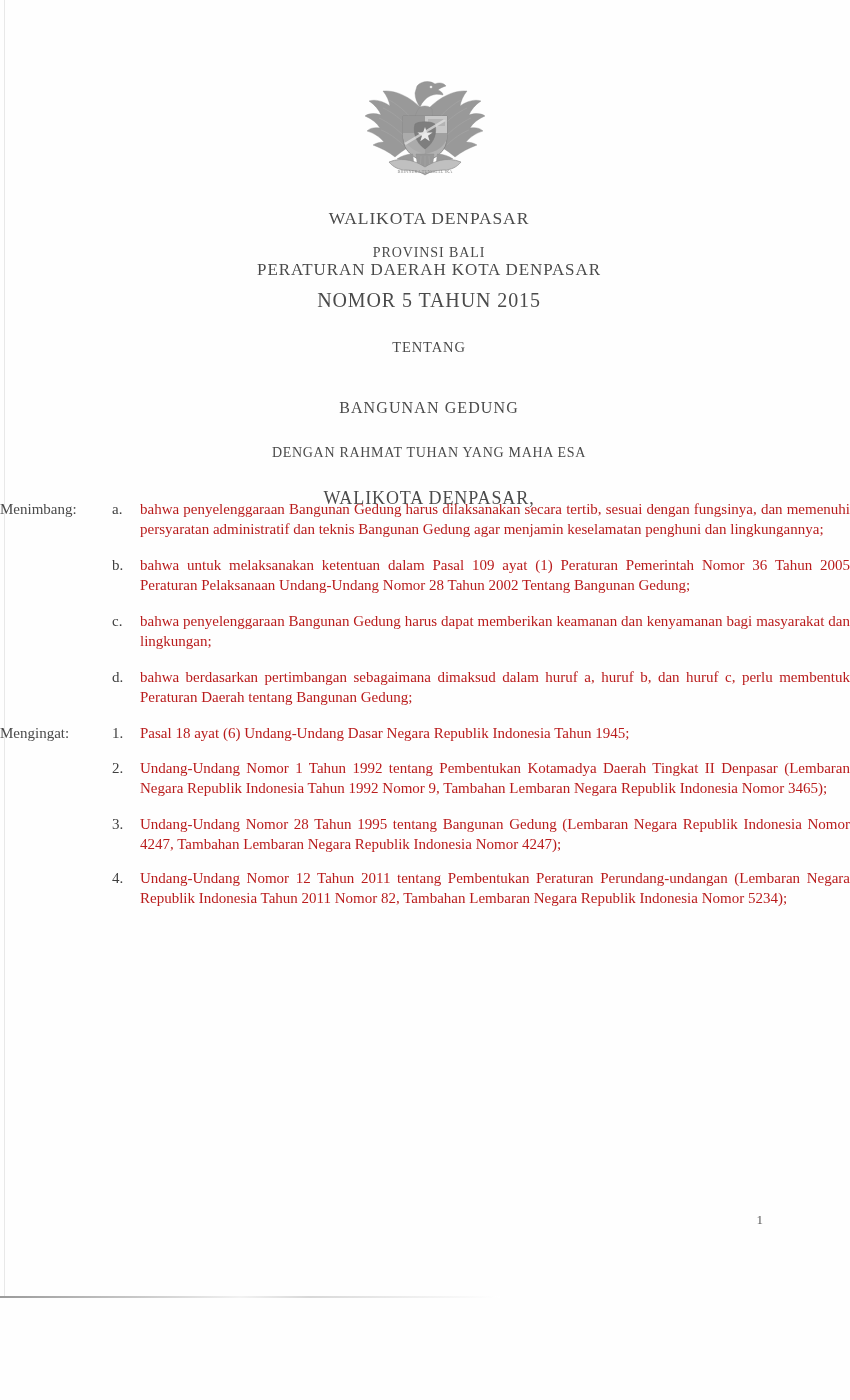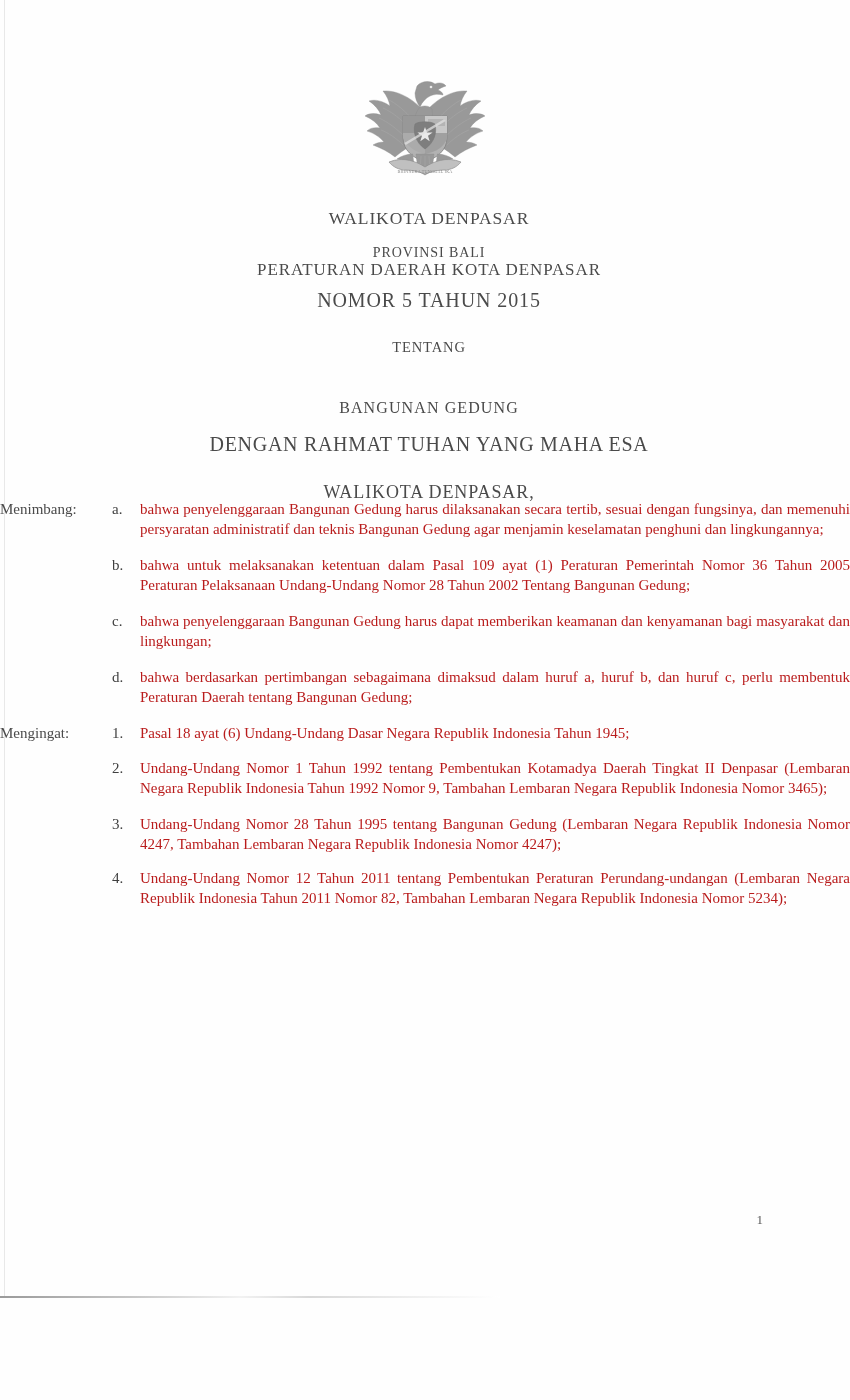--- a/index.html
+++ b/index.html
@@ -56,22 +56,22 @@
   .head-line {
     letter-spacing: 0.9px;
     color: #4a4a4a;
     line-height: 1.0;
   }
   .h-walikota   { font-size: 17.5px; margin-bottom: 18px; }
   .h-provinsi   { font-size: 14px; margin-bottom: 1px; }
   .h-perda      { font-size: 17px;   margin-bottom: 12px; }
   .h-nomor      { font-size: 20px; margin-bottom: 30px; }
   .h-tentang    { font-size: 14.5px; margin-bottom: 46px; }
-  .h-judul      { font-size: 16px;   margin-bottom: 18px; letter-spacing: 1.1px; }
-  .h-rahmat     { font-size: 20px; margin-bottom: 29px; letter-spacing: 0.7px; }
+  .h-judul      { font-size: 16px;   margin-bottom: 30px; letter-spacing: 1.1px; }
+  .h-rahmat     { font-size: 14px; margin-bottom: 29px; letter-spacing: 0.7px; }
   .h-walikota2  { font-size: 18px; }
 
   
   .clauses {
     position: absolute;
     left: 0;
     top: 500px;
     width: 850px;
   }
   .clause-group { margin-bottom: 0; }

